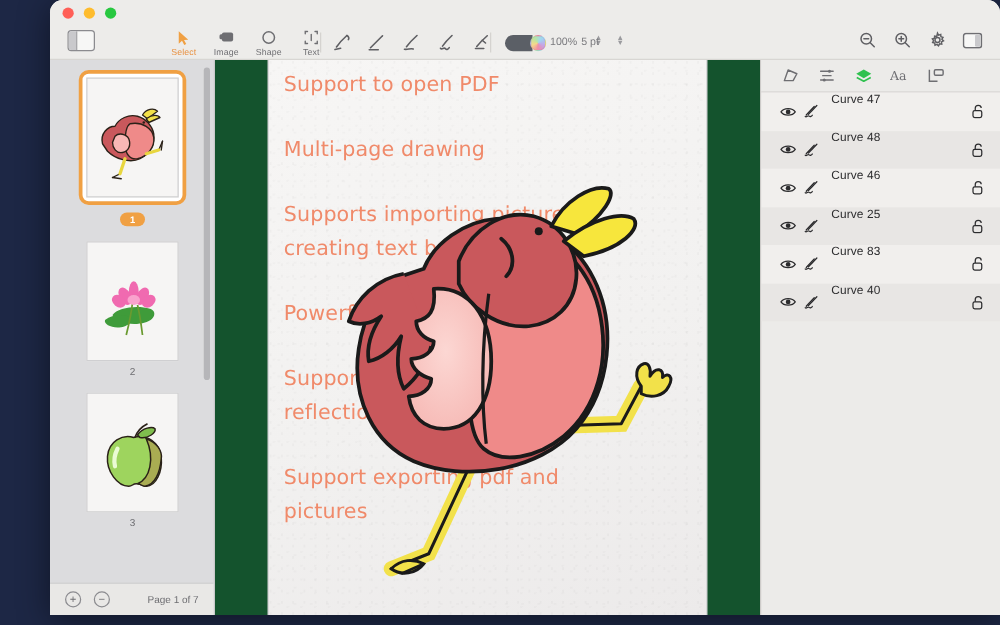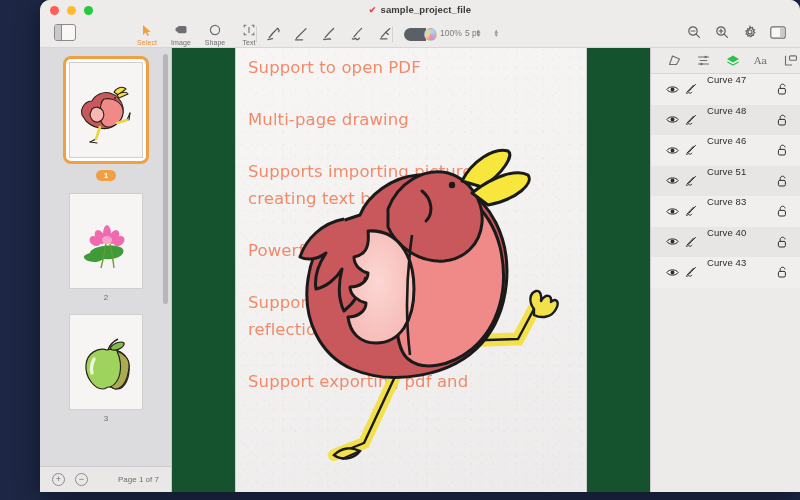--- a/index.html
+++ b/index.html
@@ -160,21 +160,21 @@
   .doc-text { position: absolute; left: 12px; top: 6px; width: 330px; }
   .doc-line {
     font-size: 16.5px; color: #f08a6a; line-height: 27px;
     letter-spacing: .1px; font-family: "DejaVu Sans", sans-serif; font-weight: 400;
   }
   .doc-para { margin-bottom: 25px; }
   .bird-svg { position: absolute; left: 20px; top: 55px; width: 340px; height: 400px; pointer-events: none; }
 
   
   .layers-panel {
-    width: 150px; background: #ecebe9;
+    width: 192px; background: #ecebe9;
     border-left: 1px solid #cdcbc9; display: flex; flex-direction: column;
   }
   .layers-tabs {
     height: 26px; display: flex; align-items: center; gap: 14px;
     padding-left: 16px; border-bottom: 1px solid #d9d7d5; background: #ecebe9;
   }
   .ltab { width: 15px; height: 15px; display: flex; align-items: center; justify-content: center; }
   .layer-list { flex: 1; overflow: hidden; }
   .layer-row {
     height: 30.5px; display: flex; padding: 0 12px 0 14px;
@@ -190,23 +190,20 @@
 <body>
 
 <div id="root">
   <div class="window">
 
     <div class="titlebar">
       <div class="traffic">
         <span class="dot red"></span>
         <span class="dot amber"></span>
         <span class="dot green"></span>
-      </div>
-      <div class="doc-title">
-        <span class="title-mark">✔</span><span>sample_project_file</span>
       </div>
     </div>
 
     <div class="toolbar">
       <div class="tb-sidebar-toggle">
           <i></i>
         </div>
 
       <div class="tool-group primary">
         <div class="tool active">
@@ -459,20 +456,21 @@
             </div>
             <div class="doc-para">
               <div class="doc-line">Powerful line tool</div>
             </div>
             <div class="doc-para">
               <div class="doc-line">Support setting shadow,</div>
               <div class="doc-line">reflection and other effects</div>
             </div>
             <div class="doc-para">
               <div class="doc-line">Support exporting pdf and</div>
+              <div class="doc-line">pictures</div>
             </div>
           </div>
 
           <svg class="bird-svg" viewBox="0 0 340 400">
             <defs>
               <radialGradient id="bellyGrad" cx="45%" cy="45%" r="62%">
                 <stop offset="0%" stop-color="#fcd7d3"></stop>
                 <stop offset="100%" stop-color="#f6b9b5"></stop>
               </radialGradient>
             </defs>
@@ -638,21 +636,21 @@
             </span>
             <span class="curve-ico">
               <svg width="13" height="12" viewBox="0 0 13 12">
                   <g stroke="#2c2c2e" stroke-width="1" fill="none" stroke-linecap="round">
                     <path d="M10.5 1.4 C8 4 5.5 6.5 3.8 8.4"></path>
                     <path d="M8.4 2.2 C6 4.8 3.6 7.2 2 9"></path>
                     <path d="M1.2 10.2 c1.2 1 2 -1.4 3.2 -.3 .9 .8 1.8 .1 2.4 -.7"></path>
                   </g>
                 </svg>
             </span>
-            <span class="lname">Curve 51</span>
+            <span class="lname">Curve 25</span>
             <span class="lock">
               <svg width="10" height="12" viewBox="0 0 10 12">
                   <g fill="none" stroke="#2c2c2e" stroke-width="1">
                     <rect x="1.4" y="5.4" width="7" height="5.6" rx="1.4"></rect>
                     <path d="M3.2 5.4 V3.6 C3.2 2.2 4.2 1.2 5.6 1.2 C6.9 1.2 7.9 2.1 8 3.4"></path>
                   </g>
                 </svg>
             </span>
           </div>
 
@@ -705,45 +703,19 @@
               <svg width="10" height="12" viewBox="0 0 10 12">
                   <g fill="none" stroke="#2c2c2e" stroke-width="1">
                     <rect x="1.4" y="5.4" width="7" height="5.6" rx="1.4"></rect>
                     <path d="M3.2 5.4 V3.6 C3.2 2.2 4.2 1.2 5.6 1.2 C6.9 1.2 7.9 2.1 8 3.4"></path>
                   </g>
                 </svg>
             </span>
           </div>
 
 
-          <div class="layer-row">
-            <span class="eye">
-              <svg width="13" height="9" viewBox="0 0 13 9">
-                  <path d="M0.8 4.5 C3 1 10 1 12.2 4.5 C10 8 3 8 0.8 4.5 Z" fill="none" stroke="#2c2c2e" stroke-width="1"></path>
-                  <circle cx="6.5" cy="4.5" r="1.9" fill="#2c2c2e"></circle>
-                </svg>
-            </span>
-            <span class="curve-ico">
-              <svg width="13" height="12" viewBox="0 0 13 12">
-                  <g stroke="#2c2c2e" stroke-width="1" fill="none" stroke-linecap="round">
-                    <path d="M10.5 1.4 C8 4 5.5 6.5 3.8 8.4"></path>
-                    <path d="M8.4 2.2 C6 4.8 3.6 7.2 2 9"></path>
-                    <path d="M1.2 10.2 c1.2 1 2 -1.4 3.2 -.3 .9 .8 1.8 .1 2.4 -.7"></path>
-                  </g>
-                </svg>
-            </span>
-            <span class="lname">Curve 43</span>
-            <span class="lock">
-              <svg width="10" height="12" viewBox="0 0 10 12">
-                  <g fill="none" stroke="#2c2c2e" stroke-width="1">
-                    <rect x="1.4" y="5.4" width="7" height="5.6" rx="1.4"></rect>
-                    <path d="M3.2 5.4 V3.6 C3.2 2.2 4.2 1.2 5.6 1.2 C6.9 1.2 7.9 2.1 8 3.4"></path>
-                  </g>
-                </svg>
-            </span>
-          </div>
 
         </div>
       </div>
 
     </div>
   </div>
 </div>
 
 </body></html>

